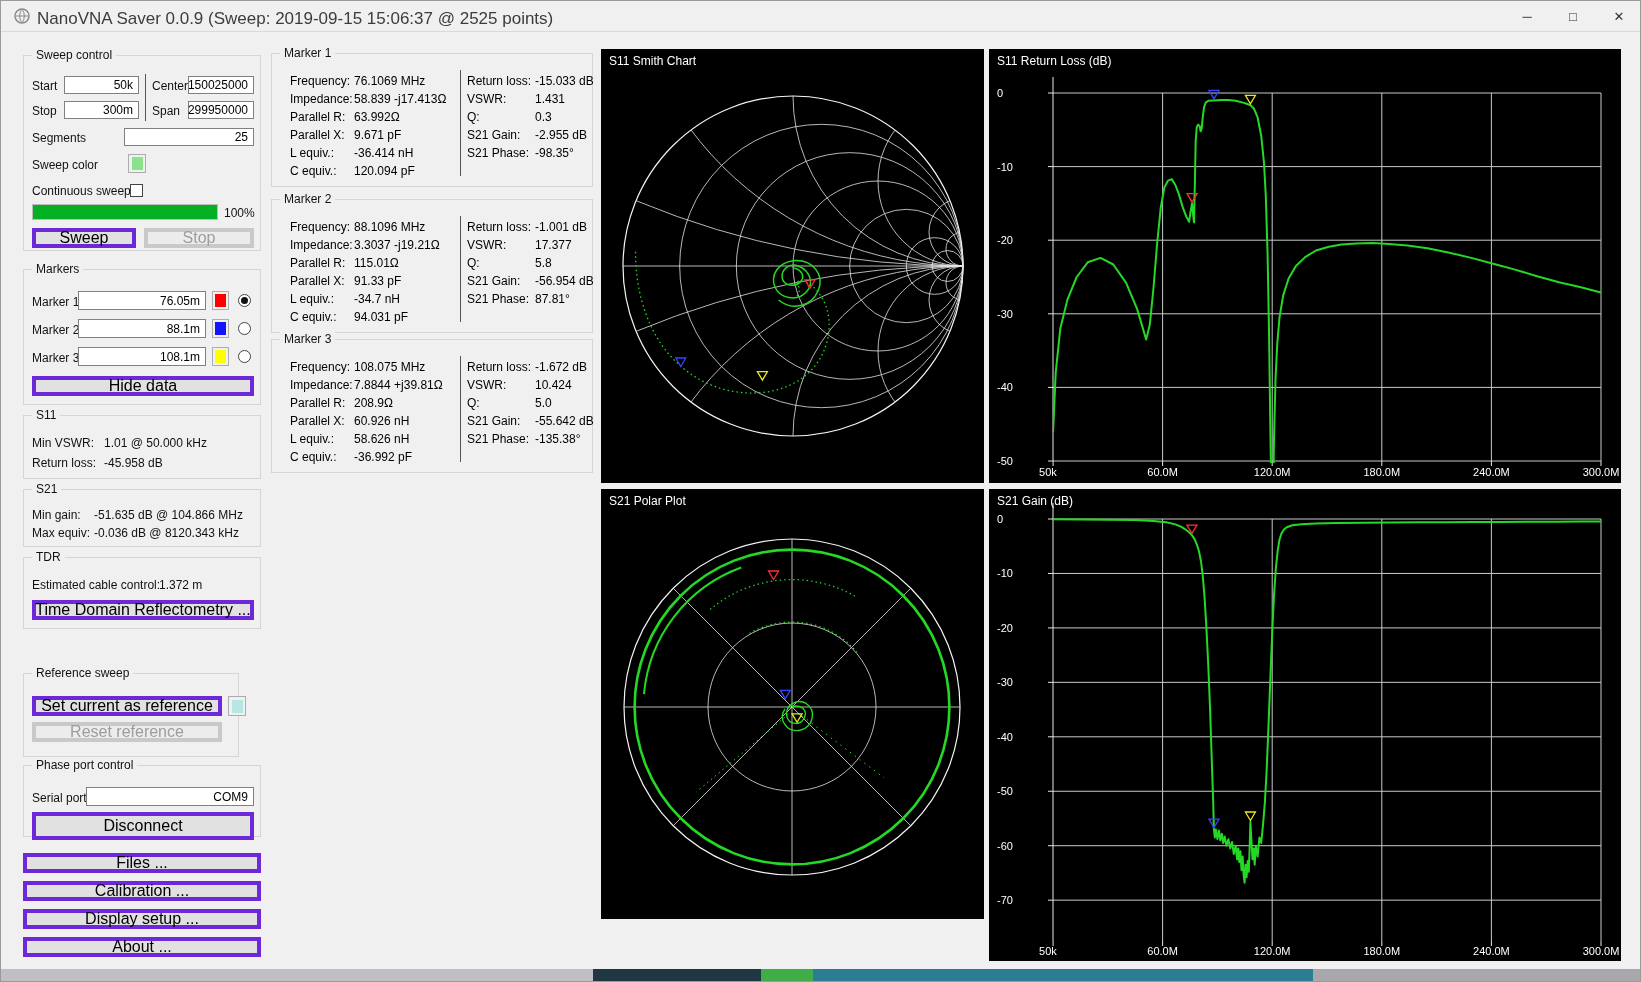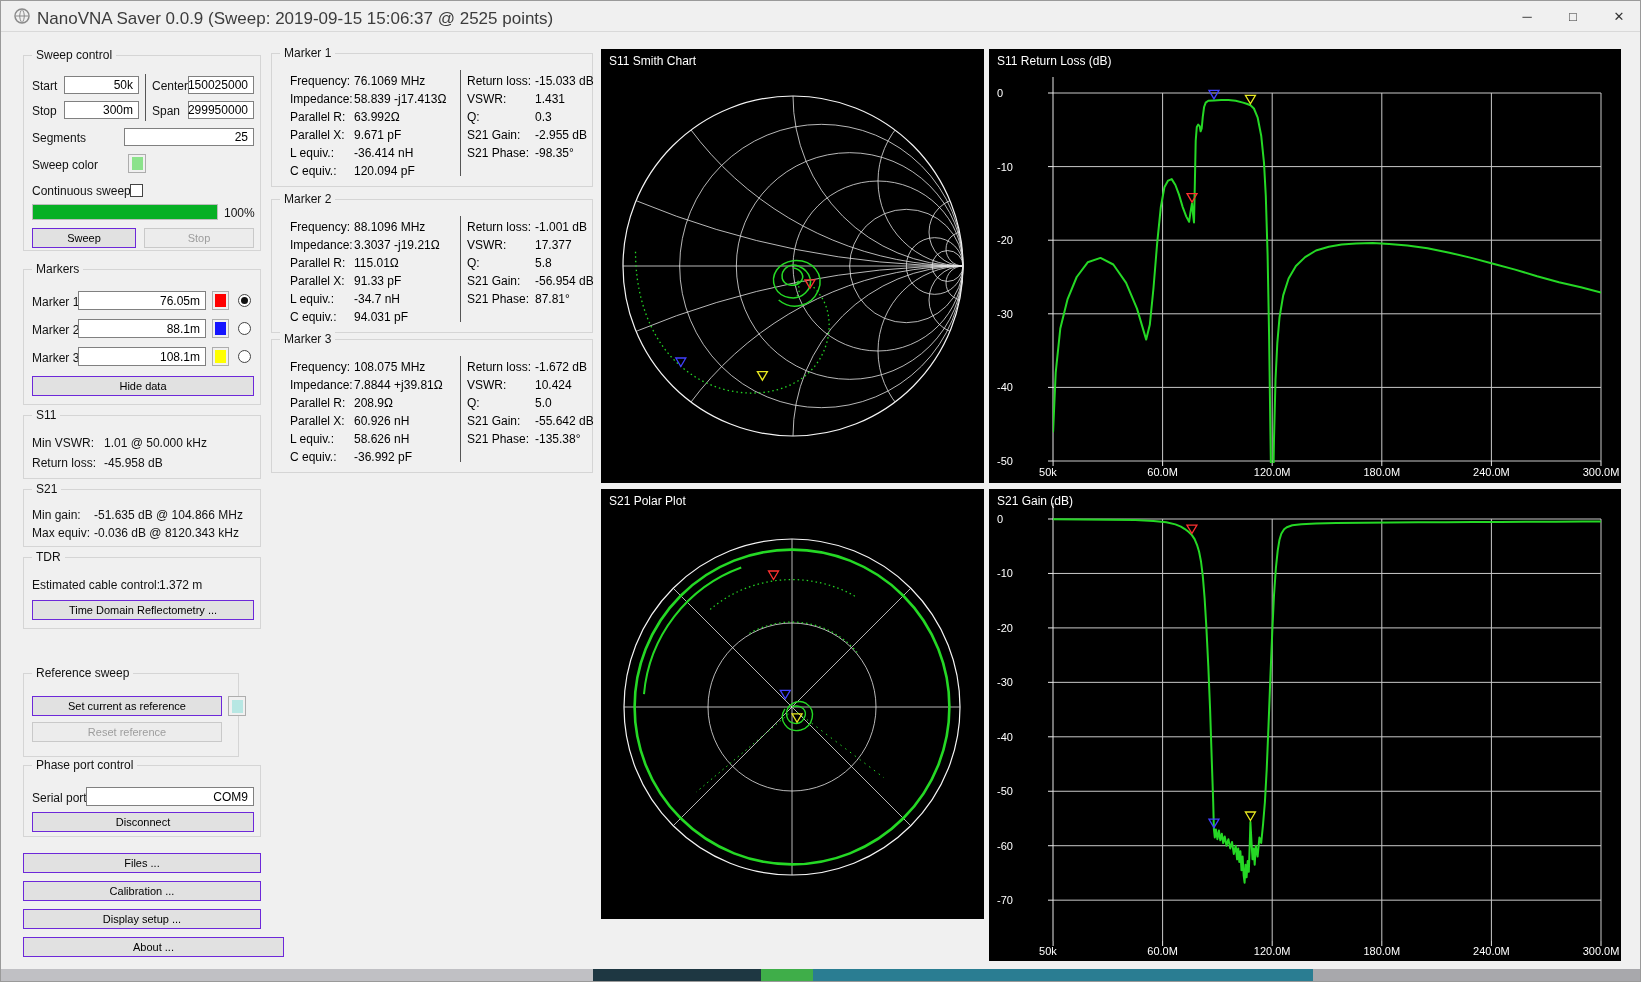--- a/index.html
+++ b/index.html
@@ -6,21 +6,21 @@
   #app{position:relative;width:1641px;height:982px;background:#f0f0f0;font-family:"Liberation Sans",sans-serif;font-size:12px;color:#000;overflow:hidden;border:1px solid #9a9a9a;box-sizing:border-box;}
   .titlebar{position:absolute;left:0;top:0;width:100%;height:30px;background:#f0f0f0;border-bottom:1px solid #d9d9d9;}
   .titlebar .title{position:absolute;left:36px;top:8px;font-size:17px;color:#3c3c3c;white-space:nowrap;}
   .appicon{position:absolute;left:13px;top:7px;}
   .wbtn{position:absolute;top:0;width:46px;height:30px;display:flex;align-items:center;justify-content:center;font-size:13px;color:#333;}
   .group{position:absolute;border:1px solid #d5d5d5;background:#f0f0f0;box-sizing:border-box;}
   .gtitle{position:absolute;top:-8px;left:8px;background:#f0f0f0;padding:0 4px;font-size:12px;color:#111;white-space:nowrap;}
   .lbl{position:absolute;white-space:nowrap;color:#111;}
   .val{position:absolute;white-space:nowrap;color:#111;}
   .field{position:absolute;background:#fff;border:1px solid #808080;box-sizing:border-box;display:flex;align-items:center;justify-content:flex-end;padding:0 5px;font-size:12px;white-space:nowrap;}
-  .btn{position:absolute;background:#e1e1e1;border:1px solid #6d28d9;box-sizing:border-box;display:flex;align-items:center;justify-content:center;font-size:11px;color:#000;white-space:nowrap;}
+  .btn{position:absolute;background:#e1e1e1;border:4px solid #6d28d9;box-sizing:border-box;display:flex;align-items:center;justify-content:center;font-size:16px;color:#000;white-space:nowrap;}
   .btn.disabled{color:#9d9d9d;background:#ececec;border-color:#c9c9c9;}
   .swatch{position:absolute;background:#f0f0f0;border:1px solid #adadad;box-sizing:border-box;display:flex;align-items:center;justify-content:center;}
   .swatch i{display:block;width:11px;height:13px;}
   .checkbox{position:absolute;width:13px;height:13px;background:#fff;border:1px solid #444;box-sizing:border-box;}
   .radio{position:absolute;width:13px;height:13px;background:#fff;border:1px solid #444;border-radius:50%;box-sizing:border-box;}
   .radio.sel::after{content:'';display:block;width:7px;height:7px;margin:2px;background:#111;border-radius:50%;}
   .progress{position:absolute;border:1px solid #bcbcbc;background:#e6e6e6;box-sizing:border-box;}
   .progress i{display:block;height:100%;background:#06b025;}
   .vline{position:absolute;width:1px;background:#555;}
   .chart{position:absolute;background:#000;}
@@ -126,27 +126,27 @@
     <div class="swatch" style="left:204px;top:22px;width:18px;height:20px">
         <i style="background-color: rgb(183, 231, 227);"></i>
       </div>
     <div class="btn disabled" style="left:8px;top:48px;width:190px;height:20px">Reset reference</div>
   </div>
 
   <div class="group" style="left:22px;top:764px;width:238px;height:72px">
     <span class="gtitle">Phase port control</span>
     <span class="lbl" style="left:8px;top:25px">Serial port</span>
     <div class="field" style="left:62px;top:21px;width:168px;height:19px">COM9</div>
-    <div class="btn" style="left:8px;top:46px;width:222px;height:20px">Disconnect</div>
+    <div class="btn" style="left:8px;top:46px;width:222px;height:28px">Disconnect</div>
   </div>
 
   <div class="btn" style="left:22px;top:852px;width:238px;height:20px">Files ...</div>
   <div class="btn" style="left:22px;top:880px;width:238px;height:20px">Calibration ...</div>
   <div class="btn" style="left:22px;top:908px;width:238px;height:20px">Display setup ...</div>
-  <div class="btn" style="left:22px;top:936px;width:261px;height:20px">About ...</div>
+  <div class="btn" style="left:22px;top:936px;width:238px;height:20px">About ...</div>
 
   <div class="group" style="left:270px;top:52px;width:322px;height:134px">
     <span class="gtitle">Marker 1</span>
     <div class="mdl">
         <div class="drow"><span class="dlabel">Frequency:</span><span>76.1069 MHz</span></div>
         <div class="drow"><span class="dlabel">Impedance:</span><span>58.839 -j17.413Ω</span></div>
         <div class="drow"><span class="dlabel">Parallel R:</span><span>63.992Ω</span></div>
         <div class="drow"><span class="dlabel">Parallel X:</span><span>9.671 pF</span></div>
         <div class="drow"><span class="dlabel">L equiv.:</span><span>-36.414 nH</span></div>
         <div class="drow"><span class="dlabel">C equiv.:</span><span>120.094 pF</span></div>

